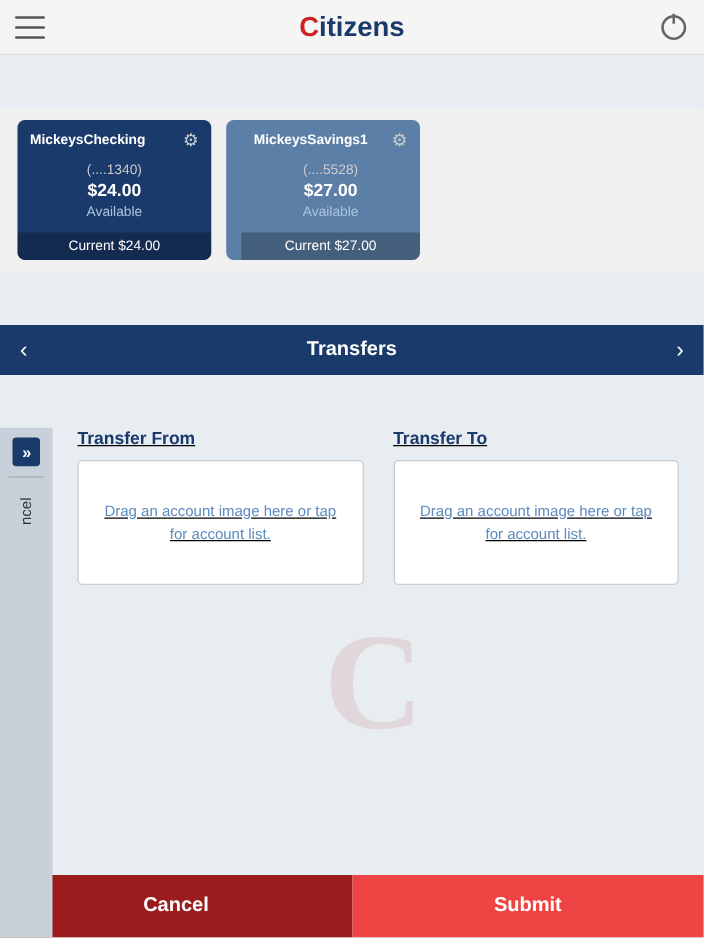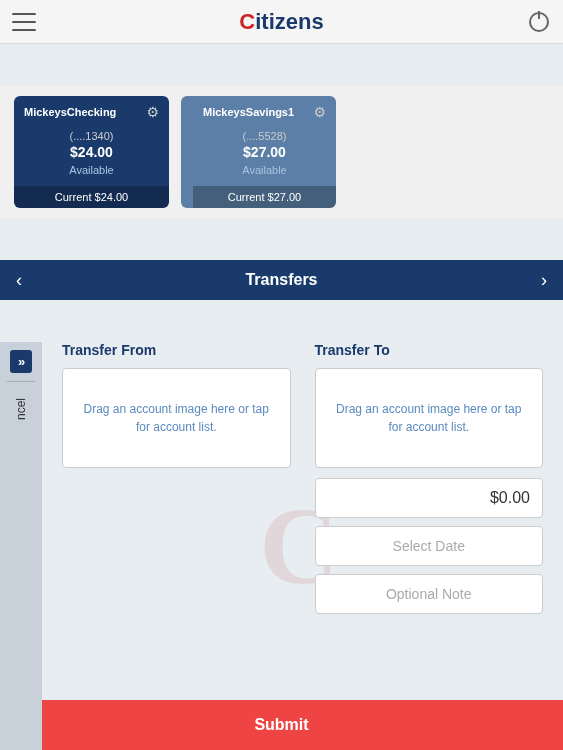--- a/index.html
+++ b/index.html
@@ -199,20 +199,21 @@
       height: 1px;
       background: #aaa;
     }
 
     
     .transfer-panel {
       margin-left: 42px;
       padding: 0 20px;
       flex: 1;
       position: relative;
+      text-decoration: underline;
     }
 
     
     .watermark {
       position: absolute;
       top: 50%;
       left: 50%;
       transform: translate(-30%, -50%);
       font-size: 110px;
       font-weight: bold;
@@ -441,36 +442,28 @@
             <span class="drop-zone-text">Drag an account image here or tap for account list.</span>
           </div>
         </div>
 
         <div class="transfer-column">
           <div class="column-title">Transfer To</div>
           <div class="drop-zone">
             <span class="drop-zone-text">Drag an account image here or tap for account list.</span>
           </div>
 
-          <div class="transfer-right-inputs">
-            <div class="amount-input">
-              <span class="amount-value">$0.00</span>
-            </div>
-            <div class="date-input">
-              <span class="date-placeholder">Select Date</span>
-            </div>
-            <div class="note-input">
-              <span class="note-placeholder">Optional Note</span>
-            </div>
-          </div>
         </div>
 
       </div>
     </div>
   </div>
 
   <div class="footer">
+    <div class="footer-cancel">
+      <span class="footer-btn-text">Cancel</span>
+    </div>
     <div class="footer-submit">
       <span class="footer-btn-text">Submit</span>
     </div>
   </div>
 
 </div>
 
 </body></html>

